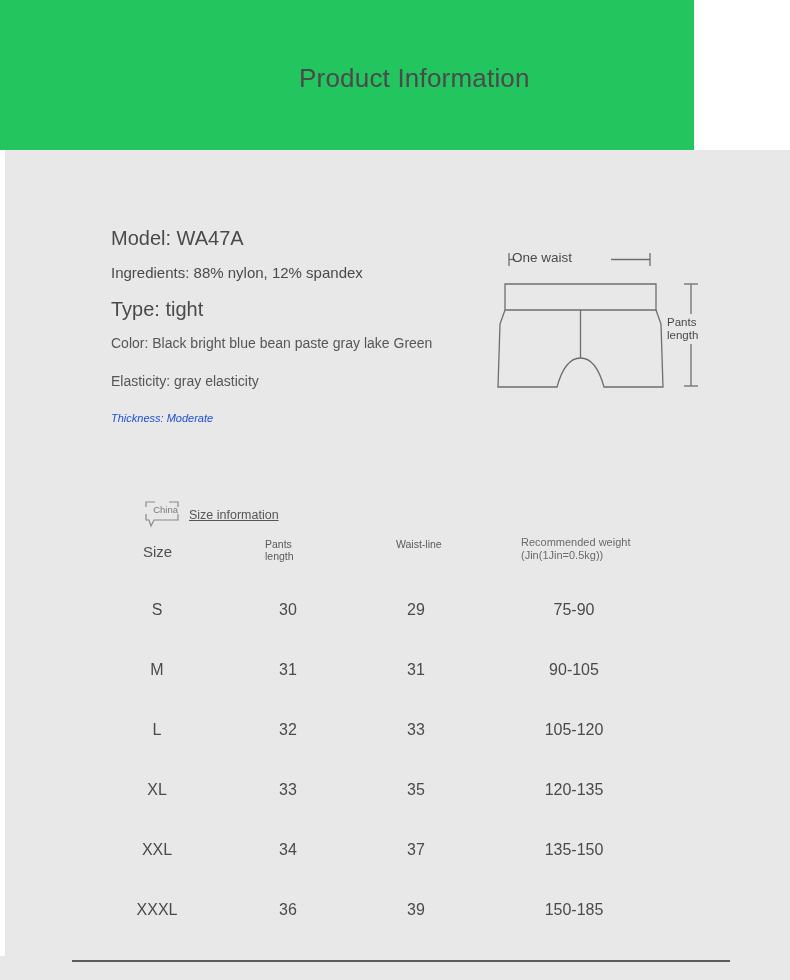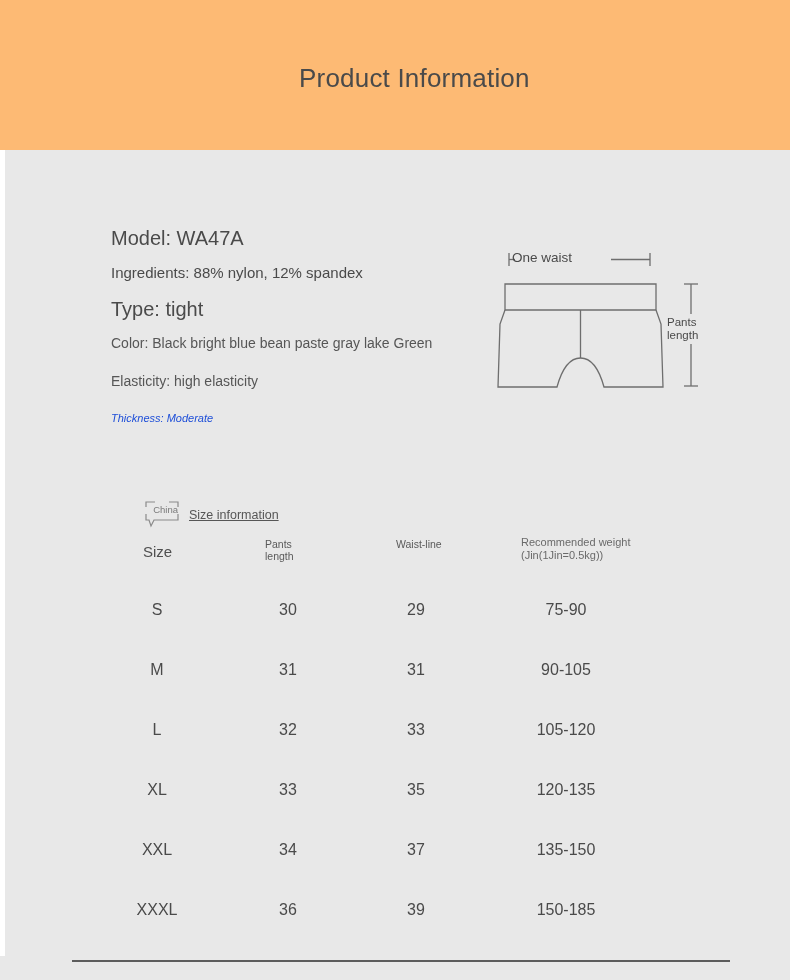--- a/index.html
+++ b/index.html
@@ -13,22 +13,22 @@
     position: relative;
     overflow: hidden;
     font-family: "Liberation Sans", sans-serif;
     -webkit-font-smoothing: antialiased;
   }
 
   
   .header {
     position: absolute;
     left: 0; top: 0;
-    width: 790px; height: 150px;
-    background: #fdba74;
+    width: 694px; height: 150px;
+    background: #22c55e;
   }
   .header-title {
     position: absolute;
     left: 299px;
     top: 62px;
     width: 232px;
     font-size: 26px;
     line-height: 32px;
     color: #4a4a4a;
     font-weight: 400;
@@ -152,21 +152,21 @@
   }
   
   .head .c0 { left: 32px;  top: 6px;  font-size: 15px; line-height: 19px; color: #4f4f4f; }
   .head .c1 { left: 154px; top: 2px;  font-size: 10.5px; line-height: 12px; width: 50px; white-space: normal; color: #5a5a5a; }
   .head .c2 { left: 285px; top: 2px;  font-size: 10.5px; line-height: 12px; width: 48px; white-space: normal; color: #5a5a5a; }
   .head .c3 { left: 410px; top: 0px;  font-size: 11px;   line-height: 13px; width: 165px; white-space: normal; color: #6a6a6a; }
   
   .body-row .c0 { font-size: 16px; line-height: 20px; top: 18px; width: 92px; text-align: center; left: 0px; }
   .body-row .c1 { font-size: 16px; line-height: 20px; top: 18px; width: 92px; text-align: center; left: 131px; }
   .body-row .c2 { font-size: 16px; line-height: 20px; top: 18px; width: 92px; text-align: center; left: 259px; }
-  .body-row .c3 { font-size: 16px; line-height: 20px; top: 18px; width: 160px; text-align: center; left: 375px; }
+  .body-row .c3 { font-size: 16px; line-height: 20px; top: 18px; width: 160px; text-align: center; left: 383px; }
 
   
   .divider {
     position: absolute;
     left: 72px;
     top: 960px;
     width: 658px;
     height: 2px;
     background: #5c5c5c;
   }
@@ -180,21 +180,21 @@
 
 <div class="panel"></div>
 <div class="panel-cap"></div>
 <div class="panel-bottom"></div>
 
 <div class="specs">
   <div class="spec spec-model">Model: WA47A</div>
   <div class="spec spec-ingredients">Ingredients: 88% nylon, 12% spandex</div>
   <div class="spec spec-type">Type: tight</div>
   <div class="spec spec-color">Color: Black bright blue bean paste gray lake Green</div>
-  <div class="spec spec-elasticity">Elasticity: high elasticity</div>
+  <div class="spec spec-elasticity">Elasticity: gray elasticity</div>
   <div class="spec spec-thickness">Thickness: Moderate</div>
 </div>
 
 <div class="diagram">
   <svg width="250" height="160" viewBox="0 0 250 160">
     <g fill="none" stroke="#6e6e6e" stroke-width="1.3">
 
       <line x1="14" y1="13" x2="14" y2="26"></line>
       <line x1="14" y1="19.5" x2="20" y2="19.5"></line>
 

